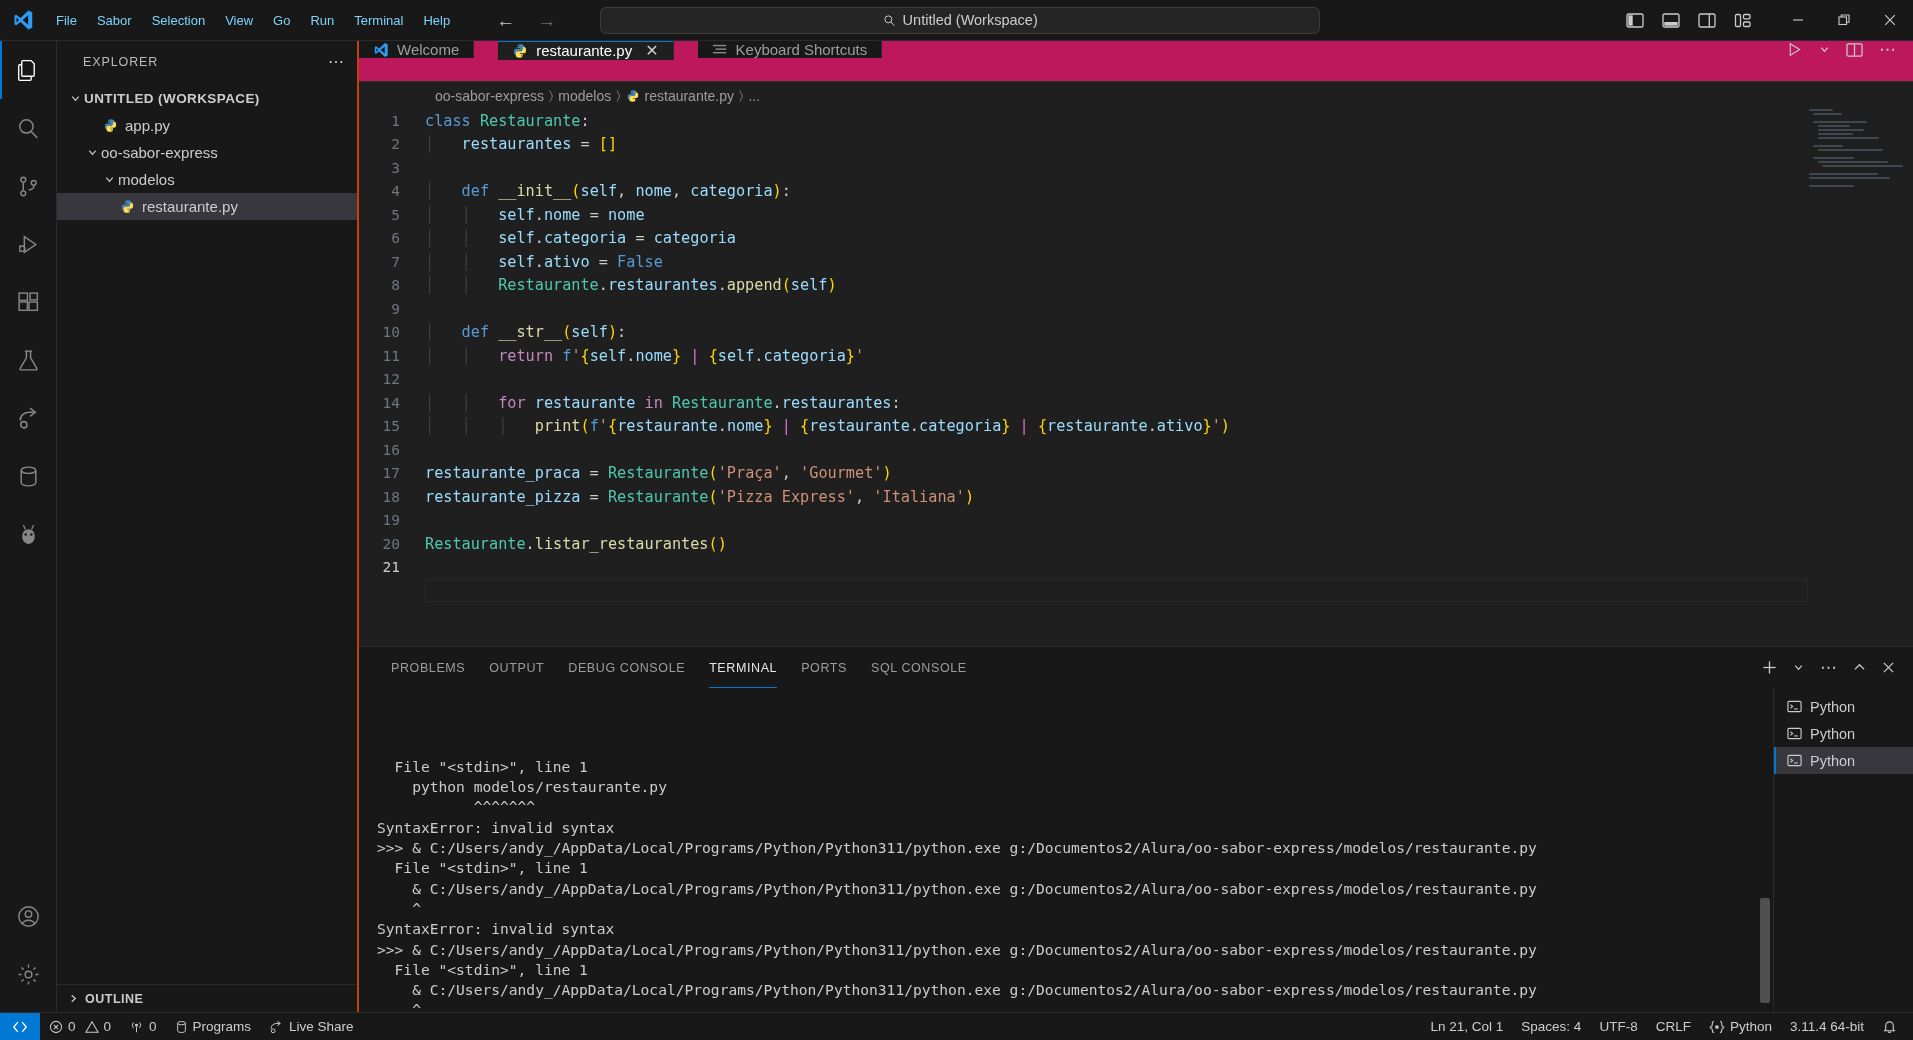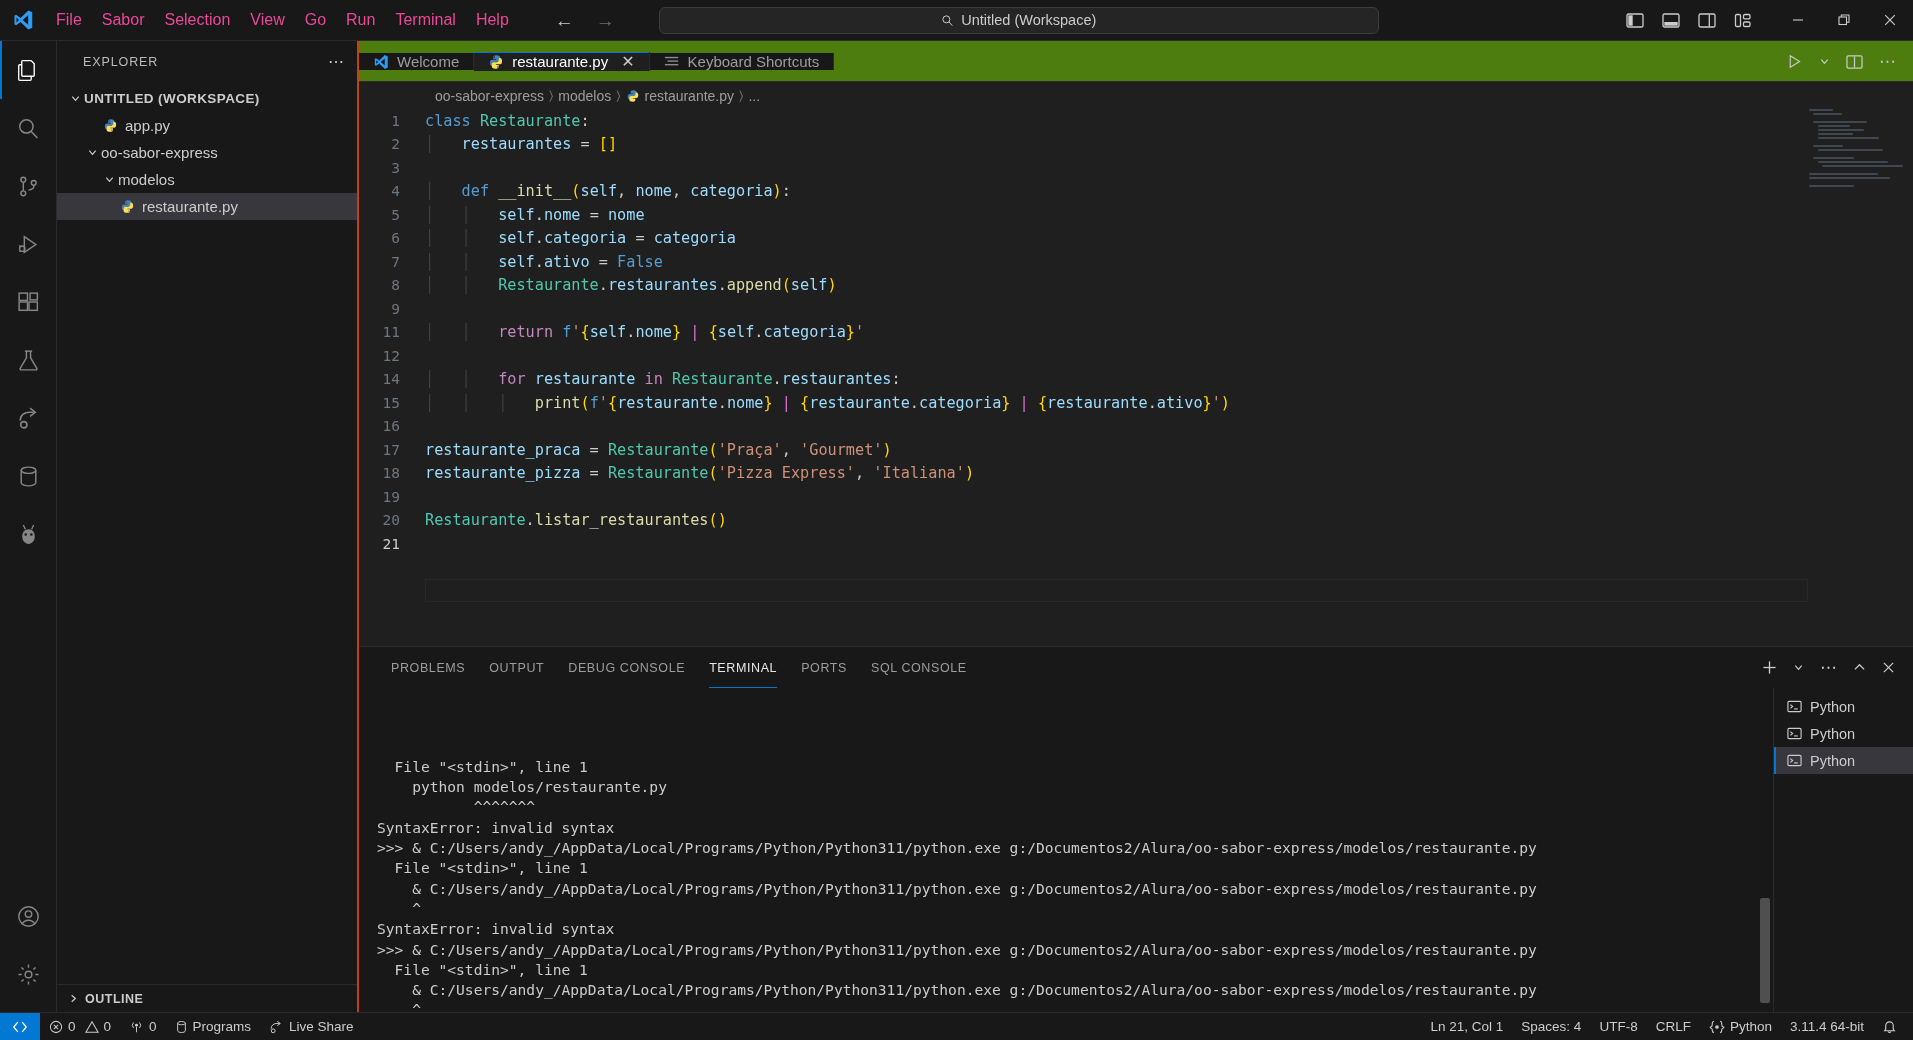--- a/index.html
+++ b/index.html
@@ -13,21 +13,21 @@
   #app { width: 1913px; height: 1040px; display: flex; flex-direction: column; position: relative; }
 
   
   .titlebar {
     height: 41px; background: #181818; border-bottom: 1px solid #2b2b2b;
     display: flex; align-items: center; flex: 0 0 41px;
   }
   .vscode-logo { width: 46px; display: flex; align-items: center; justify-content: center; }
   .menu { display: flex; align-items: center; gap: 0px; }
   .menu-item {
-    font-size: 16px; color: #ec4899; padding: 4px 10px; border-radius: 4px;
+    font-size: 13px; color: #7dd3fc; padding: 4px 10px; border-radius: 4px;
     white-space: nowrap; cursor: default;
   }
   .nav-arrows { display: flex; align-items: center; gap: 22px; margin-left: 36px; }
   .nav-arrow { color: #cccccc; font-size: 19px; line-height: 1; }
   .nav-arrow.dim { color: #6f6f6f; }
   .qinput {
     flex: 0 0 720px; margin-left: 44px; height: 27px; background: #252526;
     border: 1px solid #3c3c3c; border-radius: 6px; display: flex;
     align-items: center; justify-content: center; gap: 7px;
     font-size: 14.5px; color: #cccccc;
@@ -73,21 +73,21 @@
   .tree-label.root { font-weight: bold; font-size: 13.5px; letter-spacing: .4px; }
   .pyicon { width: 19px; display: inline-flex; align-items: center; justify-content: center; flex: 0 0 19px; margin-right: 5px; }
   .sb-bottom { border-top: 1px solid #2b2b2b; }
   .sb-section {
     height: 27px; display: flex; align-items: center; gap: 6px; padding-left: 11px;
     font-size: 12.5px; font-weight: bold; letter-spacing: .5px; color: #cccccc;
   }
 
   
   .editor-area { flex: 1; display: flex; flex-direction: column; min-width: 0; background: #1f1f1f; }
-  .tabbar { height: 41px; background: #4d7c0f; display: flex; align-items: center; flex: 0 0 41px; position: relative;}
+  .tabbar { height: 41px; background: #be185d; display: flex; align-items: flex-start; flex: 0 0 41px; position: relative; gap: 24px;}
   .tabbar::after{content:"";position:absolute;left:0;right:0;bottom:0;height:1px;background:#2b2b2b;}
   .tab {
     display: flex; align-items: center; gap: 8px; padding: 0 14px; font-size: 15px;
     color: #9d9d9d; background: #181818; border-right: 1px solid #2b2b2b; position: relative;
     white-space: nowrap; cursor: pointer; min-width: 0;
   }
   .tab.active { background: #1f1f1f; color: #ffffff; }
   .tab.active::before {
     content: ""; position: absolute; left: 0; right: 0; top: 0; height: 1px; background: #0078d4;
   }
@@ -486,20 +486,24 @@
               <span class="lineno">7</span>
               <span class="code-txt"><span class="indent-guide">│</span>&nbsp;&nbsp;&nbsp;<span class="indent-guide">│</span>&nbsp;&nbsp;&nbsp;<span class="t-var">self</span><span class="t-op">.</span><span class="t-var">ativo</span><span class="t-op"> </span><span class="t-op">=</span><span class="t-op"> </span><span class="t-key">False</span></span>
             </div>
             <div class="code-line">
               <span class="lineno">8</span>
               <span class="code-txt"><span class="indent-guide">│</span>&nbsp;&nbsp;&nbsp;<span class="indent-guide">│</span>&nbsp;&nbsp;&nbsp;<span class="t-cls">Restaurante</span><span class="t-op">.</span><span class="t-var">restaurantes</span><span class="t-op">.</span><span class="t-fn">append</span><span class="t-par">(</span><span class="t-var">self</span><span class="t-par">)</span></span>
             </div>
             <div class="code-line">
               <span class="lineno">9</span>
               <span class="code-txt">&nbsp;</span>
+            </div>
+            <div class="code-line">
+              <span class="lineno">10</span>
+              <span class="code-txt"><span class="indent-guide">│</span>&nbsp;&nbsp;&nbsp;<span class="t-key">def</span><span class="t-op"> </span><span class="t-fn">__str__</span><span class="t-par">(</span><span class="t-var">self</span><span class="t-par">)</span><span class="t-op">:</span></span>
             </div>
             <div class="code-line">
               <span class="lineno">11</span>
               <span class="code-txt"><span class="indent-guide">│</span>&nbsp;&nbsp;&nbsp;<span class="indent-guide">│</span>&nbsp;&nbsp;&nbsp;<span class="t-kw2">return</span><span class="t-op"> </span><span class="t-key">f</span><span class="t-str">'</span><span class="t-par">{</span><span class="t-var">self</span><span class="t-op">.</span><span class="t-var">nome</span><span class="t-par">}</span><span class="t-str"> </span><span class="t-par2">|</span><span class="t-str"> </span><span class="t-par">{</span><span class="t-var">self</span><span class="t-op">.</span><span class="t-var">categoria</span><span class="t-par">}</span><span class="t-str">'</span></span>
             </div>
             <div class="code-line">
               <span class="lineno">12</span>
               <span class="code-txt">&nbsp;</span>
             </div>
             <div class="code-line">

